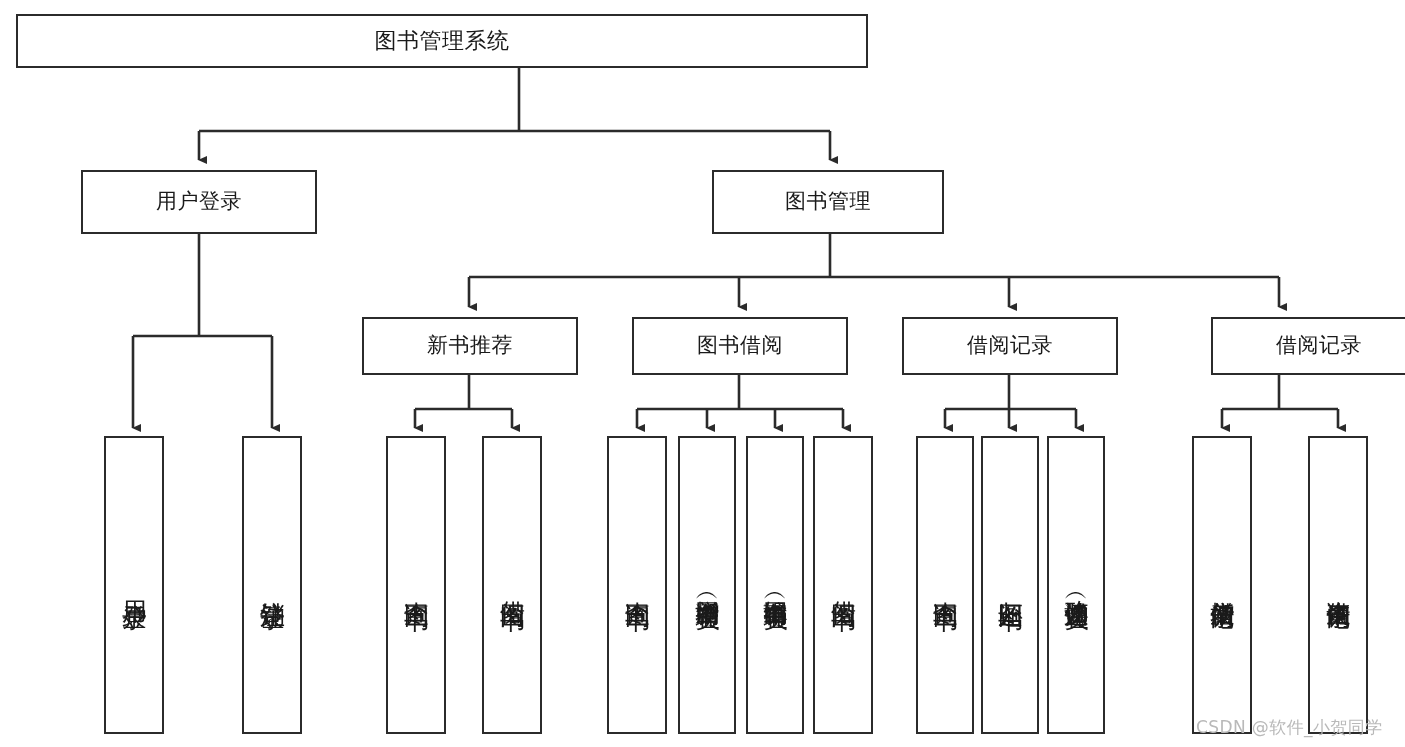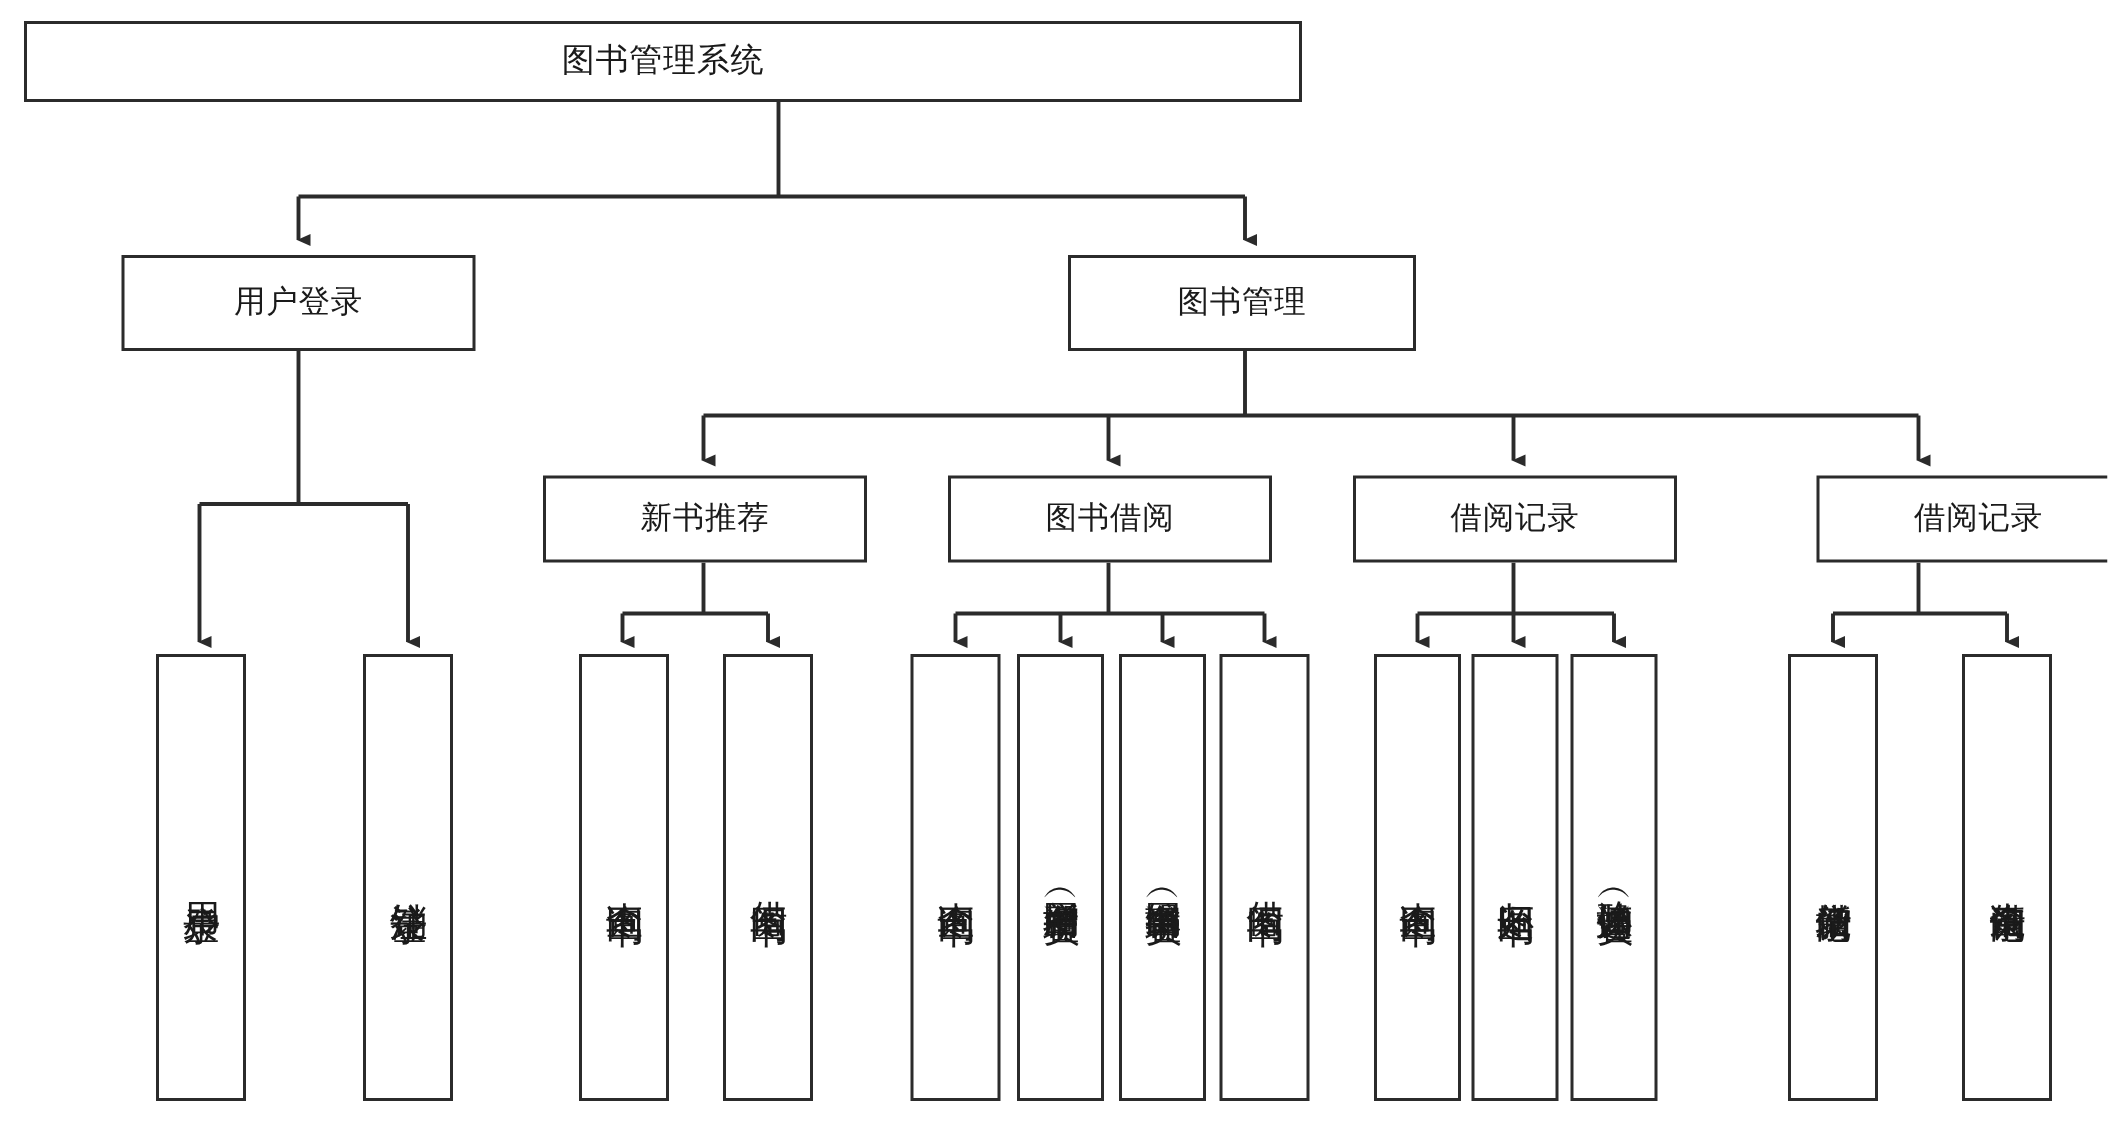--- a/index.html
+++ b/index.html
@@ -203,14 +203,15 @@
   </div>
 
   <div class="node vert tall-text" style="left:1192px; top:436px; width:60px; height:298px;">
     <span class="node-label">新增借阅记录</span>
   </div>
 
   <div class="node vert tall-text" style="left:1308px; top:436px; width:60px; height:298px;">
     <span class="node-label">查询借阅记录</span>
   </div>
 
+  <div class="watermark" style="left:1196px; top:716px;">CSDN @软件_小贺同学</div>
 
 </div>
 
 </body></html>

